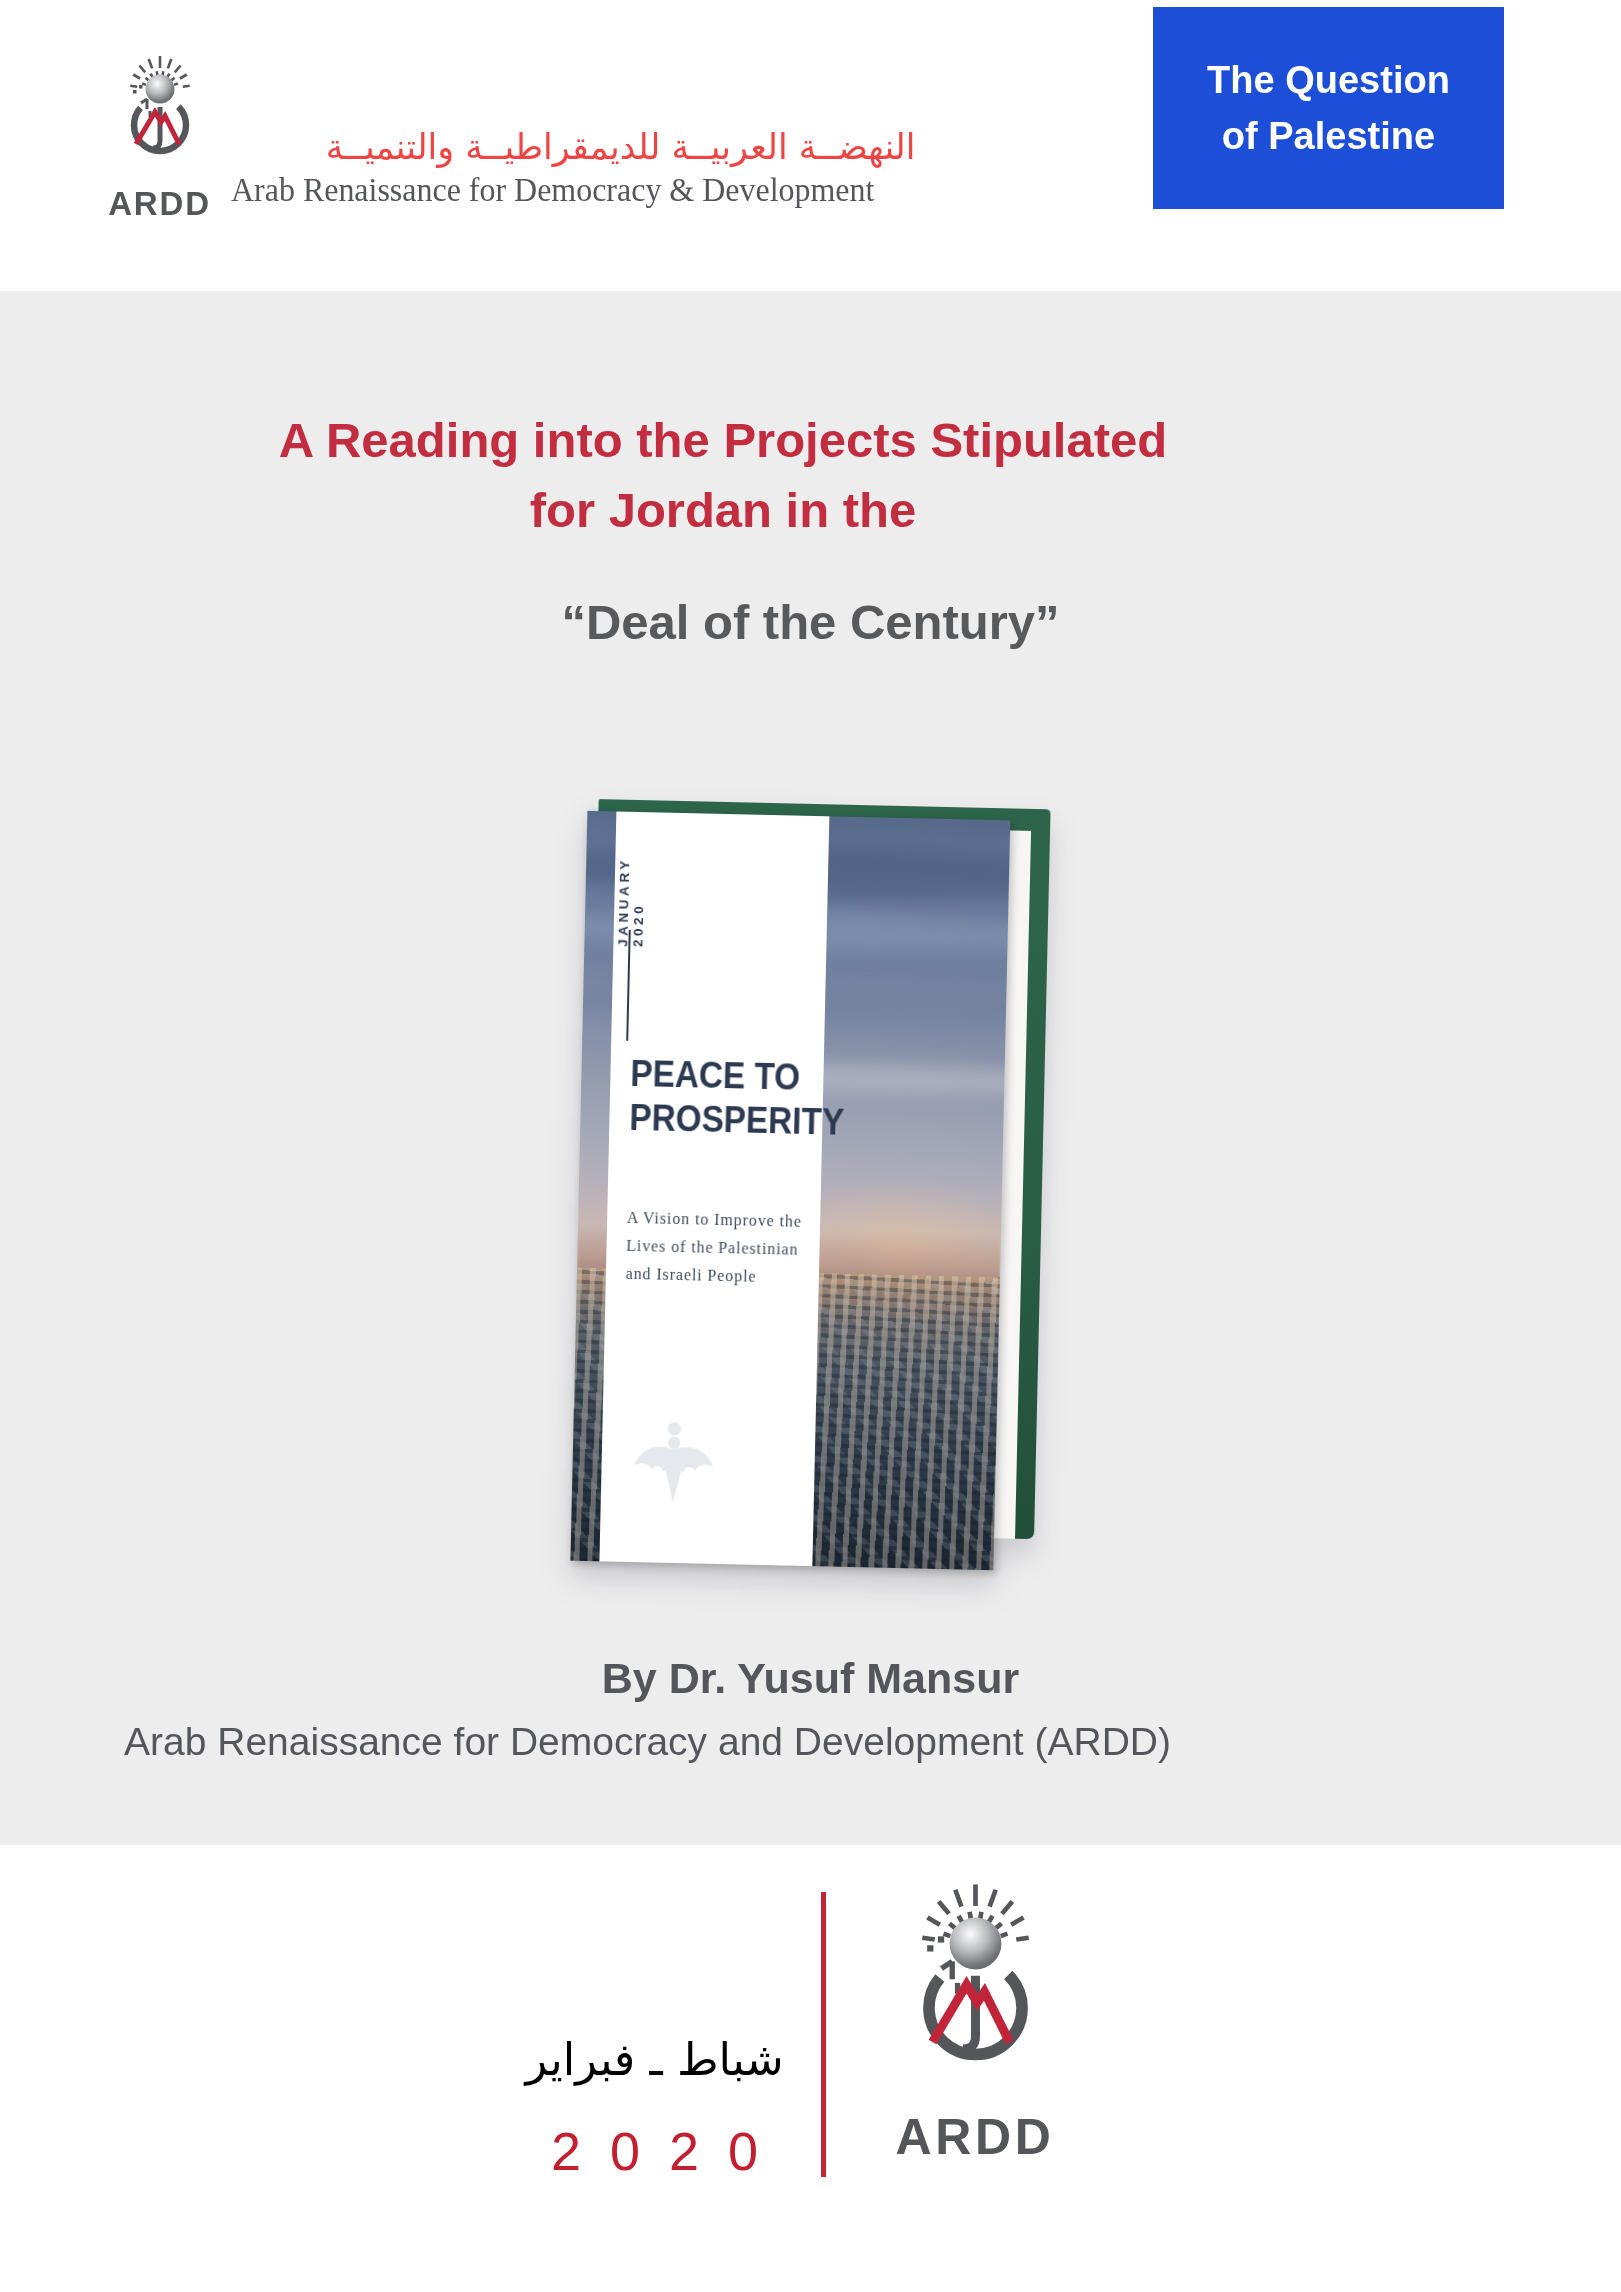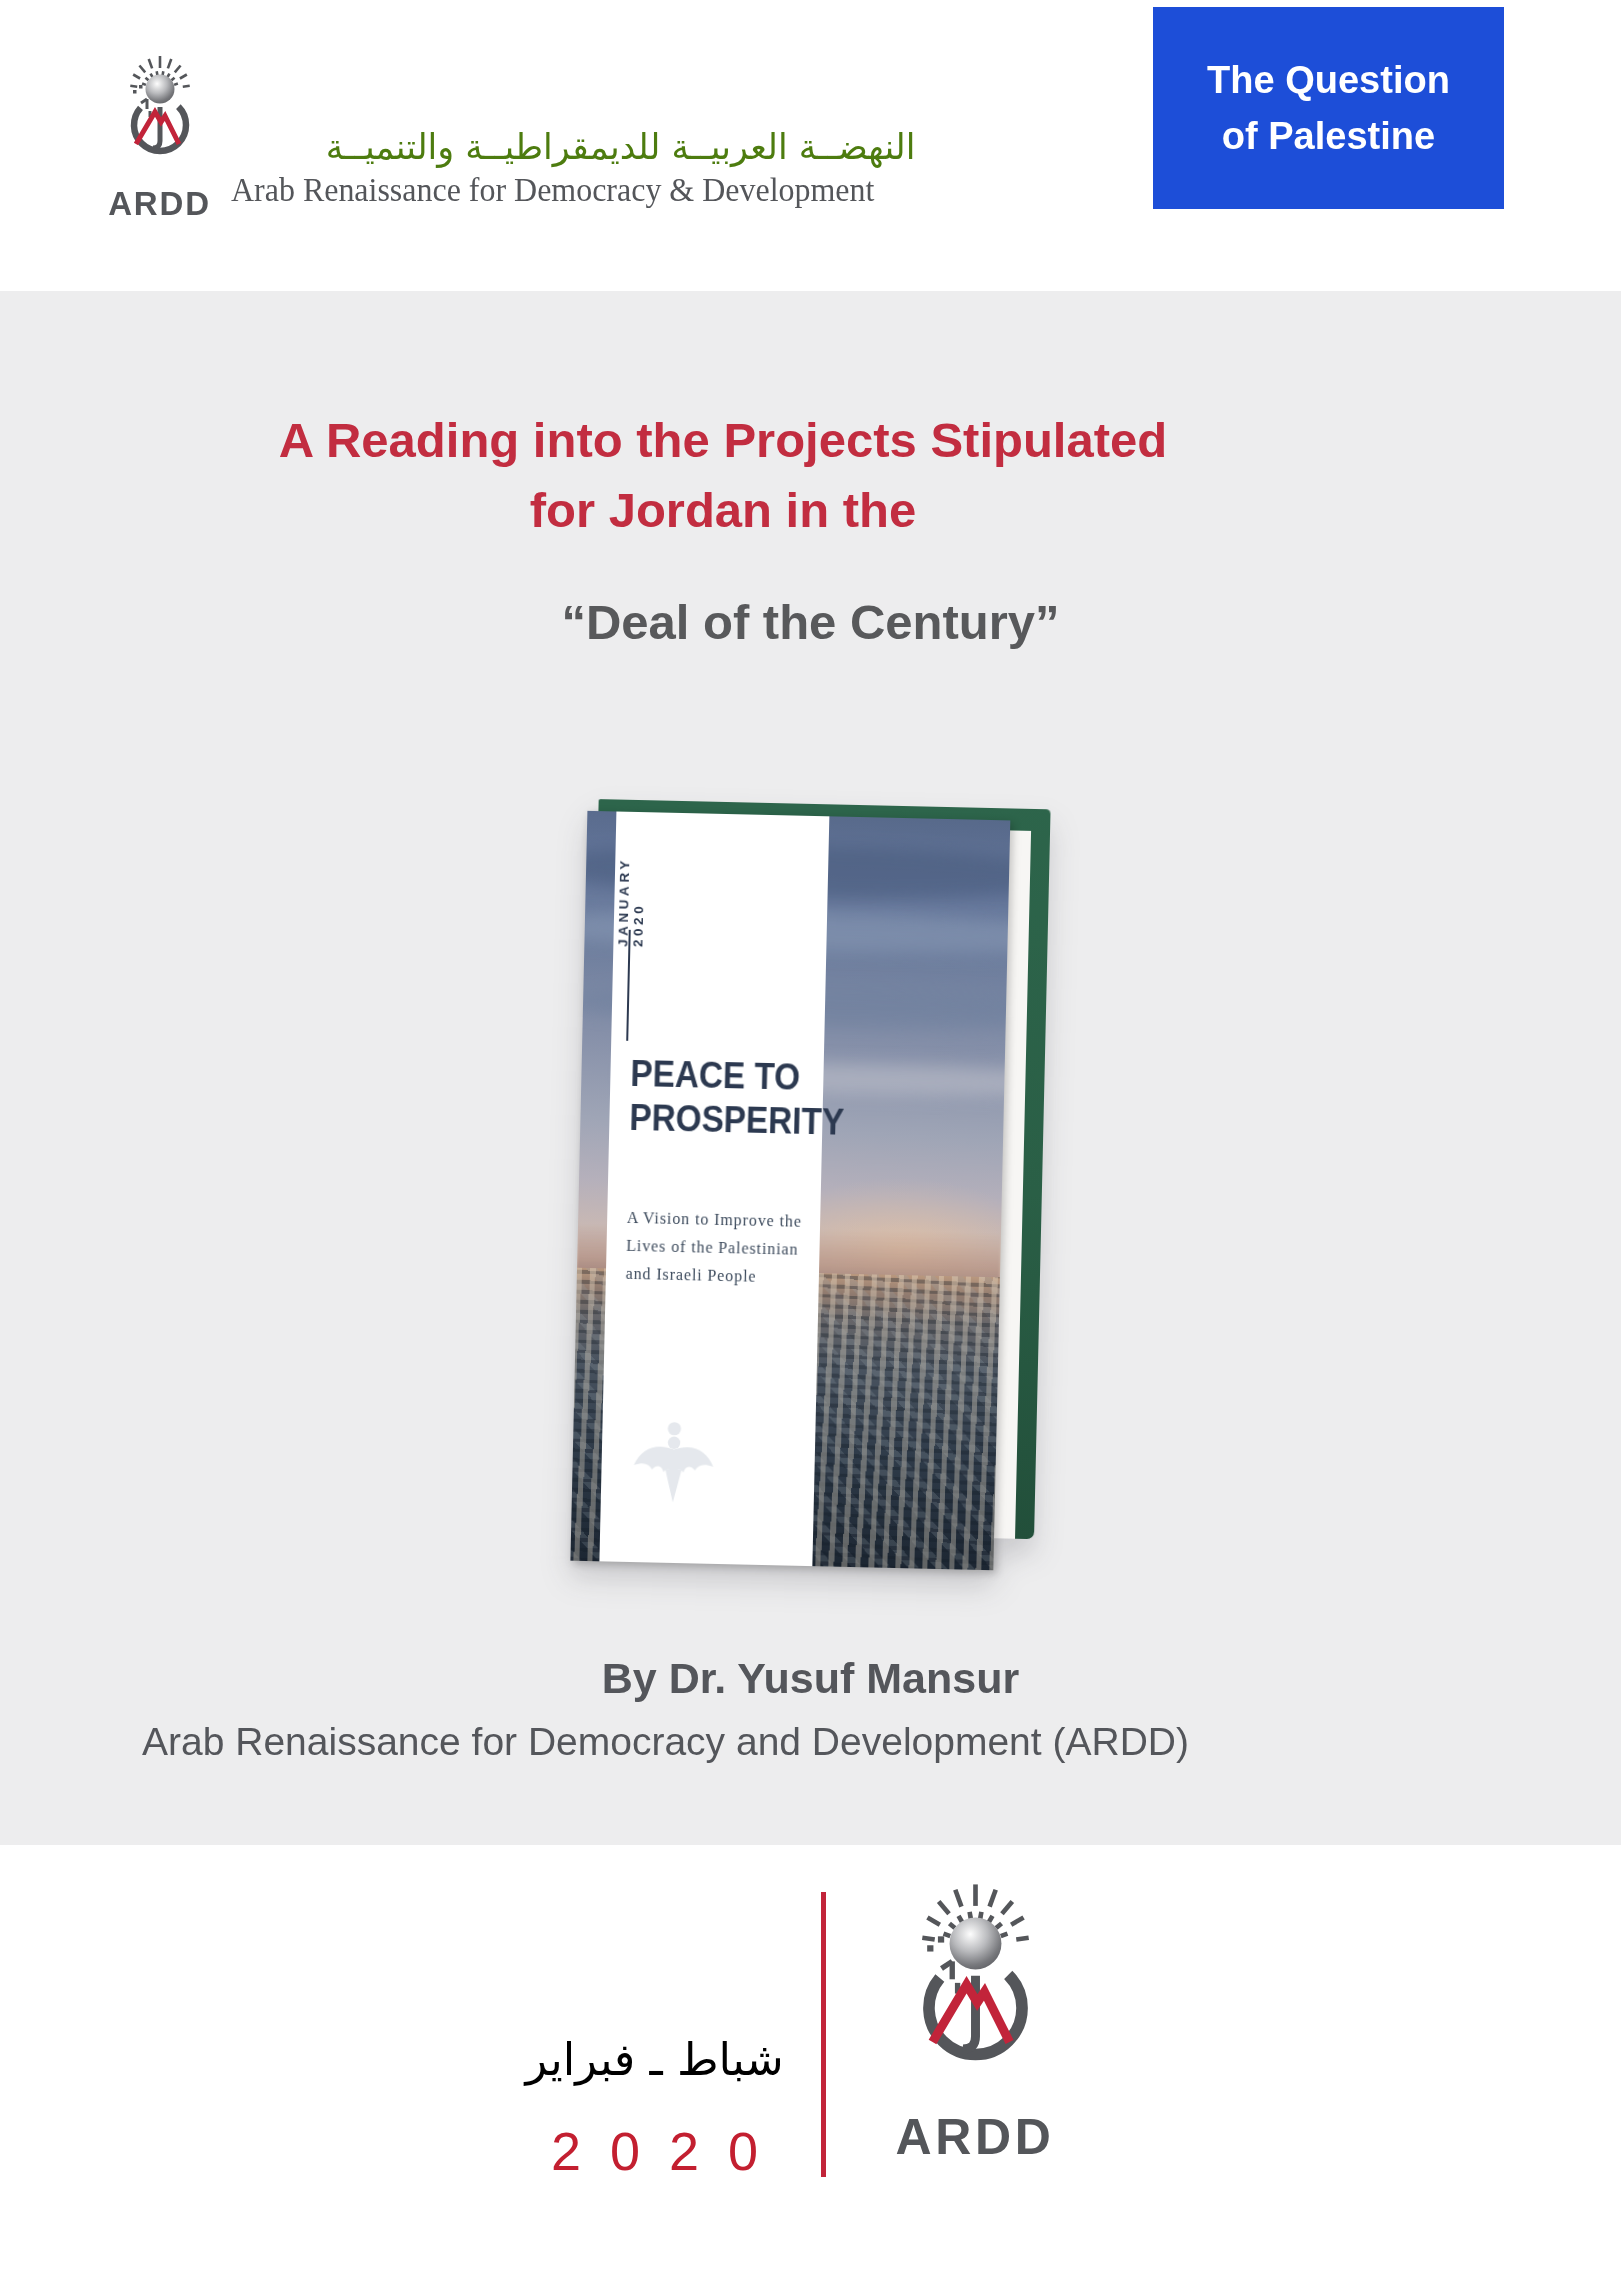--- a/index.html
+++ b/index.html
@@ -6,36 +6,36 @@
   .page{
     position:relative;width:1621px;height:2293px;overflow:hidden;
     background:#ededee;font-family:"Liberation Sans",sans-serif;
   }
   
   .header{position:absolute;left:0;top:0;width:1621px;height:291px;background:#ffffff;}
   .header-logo{position:absolute;left:104px;top:54px;width:111px;text-align:center;}
   .header-logo svg{width:100px;height:127px;display:block;margin:0 auto;}
   .header-logo .logo-label{font-size:33px;font-weight:700;color:#54565a;letter-spacing:1.8px;margin-top:3.6px;}
   .org-names{position:absolute;left:231px;top:127px;}
-  .org-ar{font-family:"DejaVu Sans",sans-serif;font-size:35px;color:#4d7c0f;direction:rtl;white-space:nowrap;font-weight:500;}
+  .org-ar{font-family:"DejaVu Sans",sans-serif;font-size:35px;color:#ef4444;direction:rtl;white-space:nowrap;font-weight:500;}
   .org-en{font-family:"Liberation Serif",serif;font-size:34px;color:#54565a;white-space:nowrap;margin-top:3.6px;transform:scaleX(.94);transform-origin:left center;}
   .badge{
     position:absolute;left:1153px;top:7.2px;width:351px;height:202px;background:#1d4ed8;
     display:flex;flex-direction:column;align-items:center;justify-content:center;
     color:#ffffff;font-weight:700;font-size:38px;line-height:56px;text-align:center;
   }
   
   .title{position:absolute;left:0;top:405px;width:1446px;text-align:center;
     color:#c22d40;font-weight:700;font-size:49px;line-height:70px;}
   .subtitle{position:absolute;left:0;top:587px;width:1621px;text-align:center;
     color:#58595b;font-weight:700;font-size:49px;line-height:70px;}
   .byline-author{position:absolute;left:0;top:1654px;width:1621px;text-align:center;
     color:#54565b;font-weight:700;font-size:43px;}
   .byline-org{position:absolute;left:0;top:1720px;width:1295px;text-align:center;
-    color:#54565b;font-weight:400;font-size:39px;padding-left:18px;}
+    color:#54565b;font-weight:400;font-size:39px;}
   
   .book{position:absolute;left:579px;top:804px;width:463px;height:761px;
     transform:rotate(1.3deg);transform-origin:50% 50%;
     filter:drop-shadow(0 16px 14.3px rgba(40,40,50,.18));}
   .book-back{position:absolute;left:10.7px;top:0;width:452px;height:730px;
     background:linear-gradient(175deg,#2d654b 0%,#2a5f46 55%,#224f3a 100%);
     border-radius:1.8px 4.5px 7.2px 2.7px;}
   .book-pages{position:absolute;left:419px;top:21.5px;width:25px;height:708px;background:#f7f6f4;}
   .book-front{position:absolute;left:0;top:11.6px;width:423px;height:750px;background:#ffffff;overflow:hidden;
     box-shadow:2.7px 2.7px 8px rgba(0,0,0,.22);}

